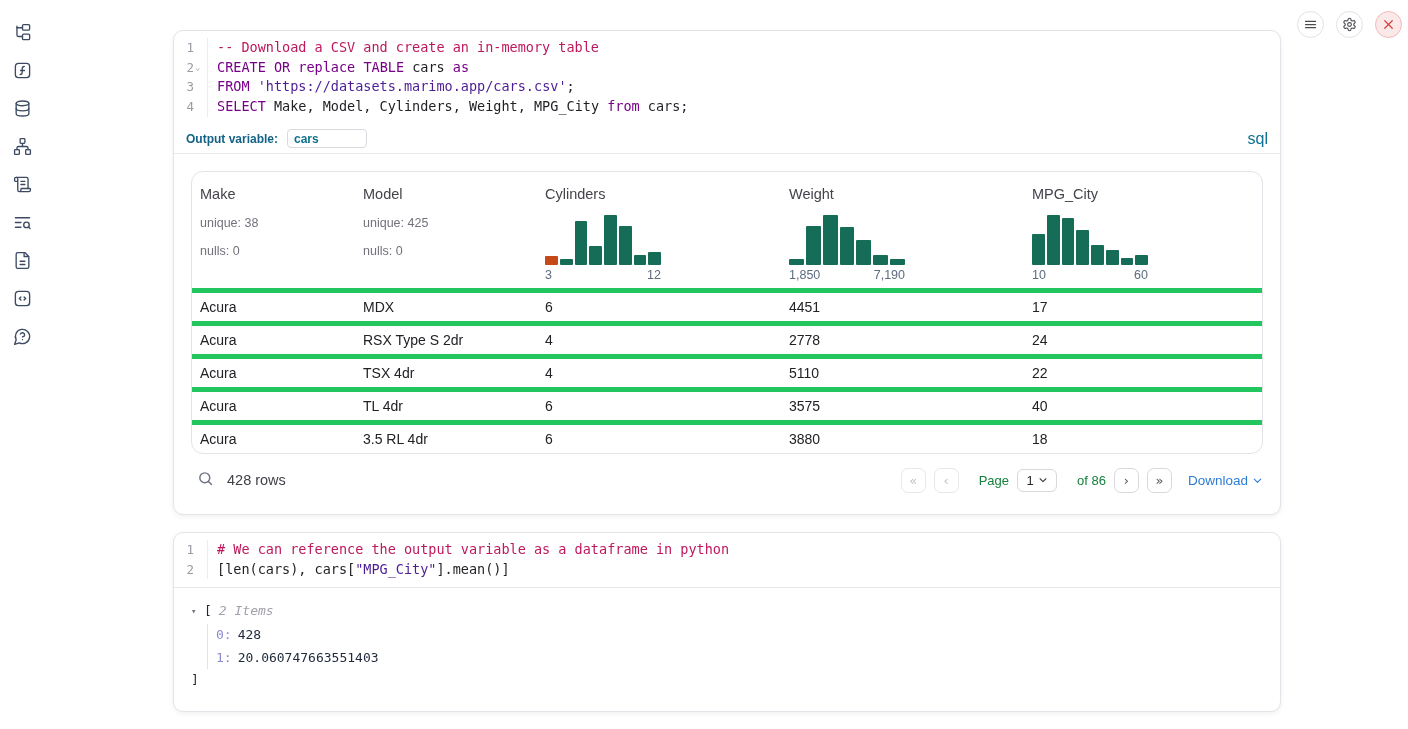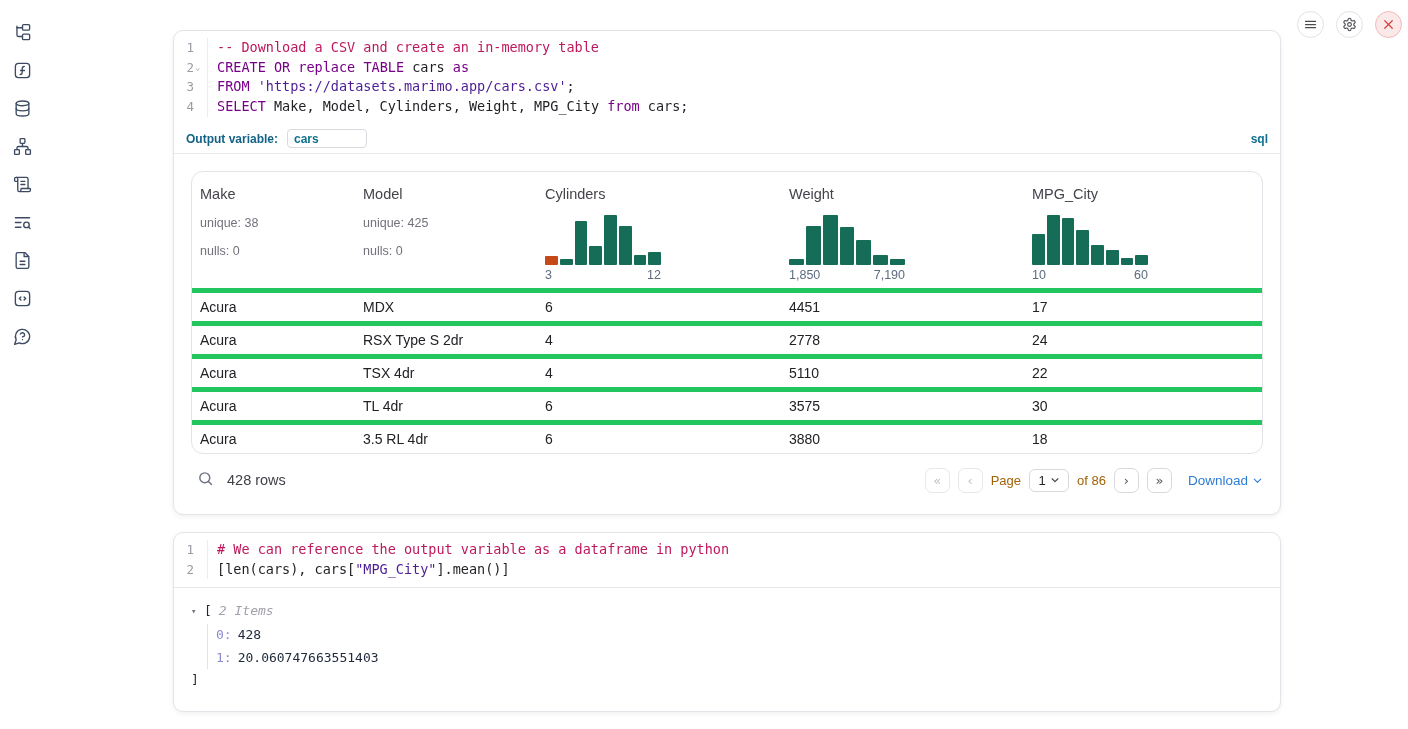--- a/index.html
+++ b/index.html
@@ -30,21 +30,21 @@
   .code-content { padding-left:9px; white-space:pre; color:#1f1f24; }
   .tok-kw  { color:#770088; }
   .tok-com { color:#be185d; }
   .tok-str { color:#4c1d95; }
   .tok-pl  { color:#1f1f24; }
 
   
   .ov-row { height:29px; display:flex; align-items:center; padding:0 12px; border-bottom:1px solid #e8e8ec; }
   .ov-label { font-size:12px; font-weight:bold; color:#146287;text-align:center; }
   .ov-input { margin-left:9px; width:80px; height:19px; border:1px solid #d8d8de; border-radius:4px; font-family:"Liberation Sans",sans-serif; font-size:12px; font-weight:bold; color:#10708f; padding:0 6px; outline:none; }
-  .lang-label { margin-left:auto; font-size:12px; font-weight:bold; color:#10708f; }
+  .lang-label { margin-left:auto; font-size:16px; font-weight:normal; color:#10708f; }
 
   
   .output-wrap { padding:17px 17px 0 17px; }
   .table-box { border:1px solid #e3e3e9; border-radius:12px; overflow:hidden; }
   .tgrid { display:grid; grid-template-columns:163px 182px 244px 243px 1fr; }
   .thead { padding:13px 0 6px 0; }
   .th { padding-left:8px; }
   .th-label { font-size:14.5px; color:#43434b; line-height:18px; cursor:pointer; }
   .th-meta { margin-top:12px; font-size:12.5px; color:#72727c; line-height:16.5px; }
   .hist { margin-top:12px; width:116px; height:50px; display:flex; align-items:flex-end; gap:2px; }
@@ -54,21 +54,21 @@
   .td { padding-left:8px; }
 
   
   .tfooter { margin-top:13px; height:27px; display:flex; align-items:center; }
   .search-btn { background:none; border:none; color:#6b7280; width:20px; height:20px; cursor:pointer; margin-left:4px; }
   .search-btn svg { width:17px; height:17px; }
   .rowcount { margin-left:12px; font-size:14.5px; color:#3f3f46; }
   .pager { margin-left:auto; display:flex; align-items:center; gap:8px; }
   .page-btn { width:25px; height:25px; border-radius:7px; border:1px solid #d8d8dd; background:#fff; color:#52525b; font-size:13px; display:flex; align-items:center; justify-content:center; cursor:pointer; font-family:"DejaVu Sans",sans-serif; }
   .page-btn.disabled { color:#c0c0c8; border-color:#e7e7ec; }
-  .page-text { font-size:13px; color:#a16207; }
+  .page-text { font-size:13px; color:#15803d;margin-left:12px; }
   .page-select { min-width:40px; height:23px; border:1px solid #d8d8dd; border-radius:6px; display:flex; align-items:center; justify-content:center; gap:4px; font-size:13px; color:#27272a; padding:0 5px; cursor:pointer; }
   .page-select svg { width:10px; height:10px; color:#3f3f46; }
   .download { margin-left:16px; display:flex; align-items:center; gap:4px; color:#2e7cd6; font-size:13.5px; background:none; border:none; cursor:pointer; }
   .download svg { width:11px; height:11px; }
 
   
   .py-divider { border-top:1px solid #e8e8ec; }
   .tree { padding:13px 0 0 17px; font-family:"DejaVu Sans Mono", monospace; font-size:13px; color:#1e293b; }
   .tree-head { display:flex; align-items:center; line-height:20px; }
   .tree-chev { font-size:9px; color:#6b7280; width:13px; cursor:pointer; }
@@ -299,21 +299,21 @@
               <div class="td">TSX 4dr</div>
               <div class="td">4</div>
               <div class="td">5110</div>
               <div class="td">22</div>
             </div>
             <div class="tgrid trow">
               <div class="td">Acura</div>
               <div class="td">TL 4dr</div>
               <div class="td">6</div>
               <div class="td">3575</div>
-              <div class="td">30</div>
+              <div class="td">40</div>
             </div>
             <div class="tgrid trow">
               <div class="td">Acura</div>
               <div class="td">3.5 RL 4dr</div>
               <div class="td">6</div>
               <div class="td">3880</div>
               <div class="td">18</div>
             </div>
           </div>
       </div>

